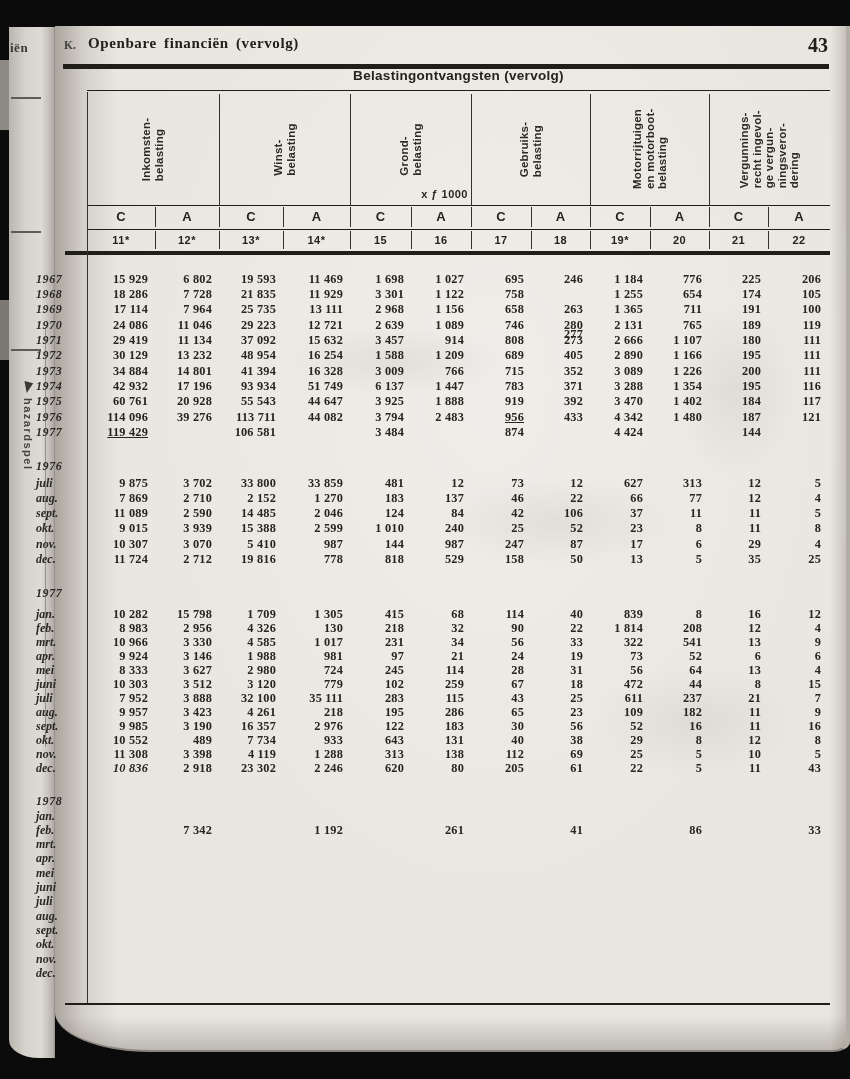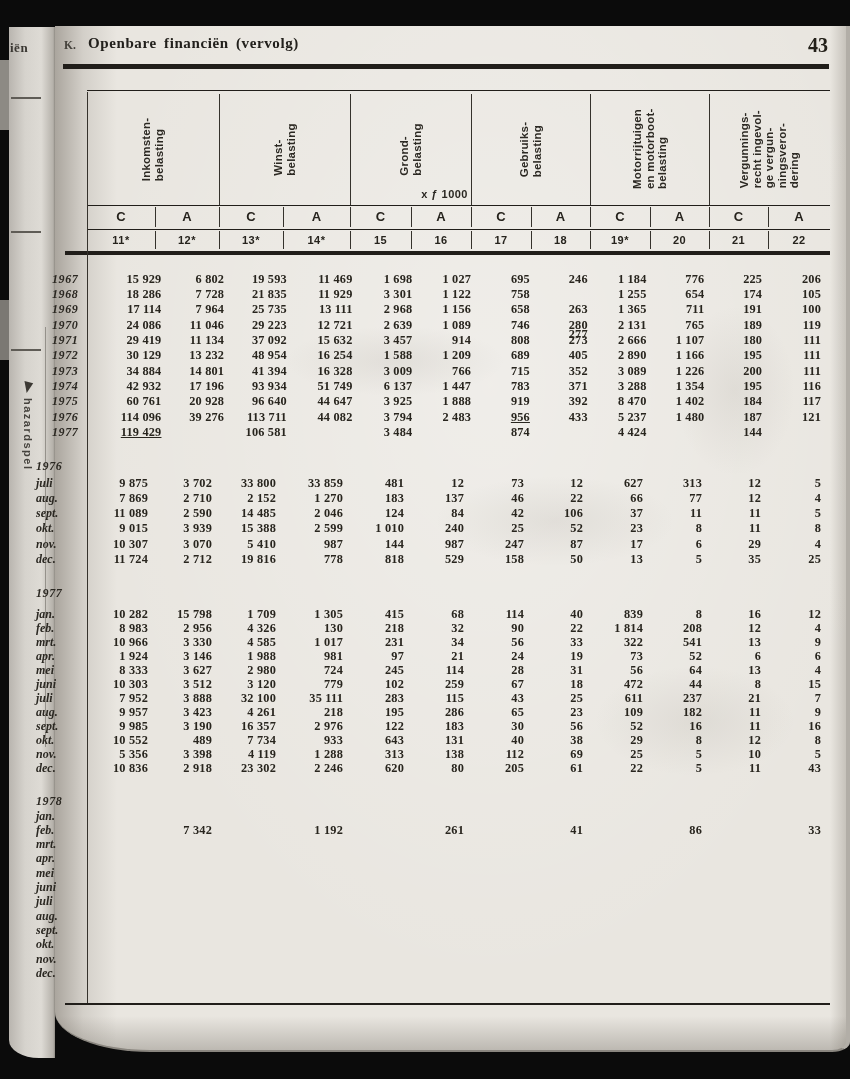--- a/index.html
+++ b/index.html
@@ -45,21 +45,21 @@
   
   .ghead{position:absolute;display:flex;align-items:center;justify-content:center;}
   .rot{transform:rotate(-90deg);}
   .rot div{font:700 11.5px "Liberation Sans",sans-serif;line-height:12.5px;letter-spacing:.2px;
     color:#2c2923;white-space:nowrap;}
   .ca{position:absolute;text-align:center;font:700 13px "Liberation Sans",sans-serif;color:#26231d;}
   .cnum{position:absolute;text-align:center;font:700 11px "Liberation Sans",sans-serif;color:#26231d;letter-spacing:.5px;}
   
   .row{position:absolute;left:30px;width:800px;display:flex;}
   .rl{width:57px;box-sizing:border-box;padding-left:6px;color:#2b2822;}
-  .rl.year{font:italic 700 12px "Liberation Serif",serif;letter-spacing:.6px;margin-left:16px;}
+  .rl.year{font:italic 700 12px "Liberation Serif",serif;letter-spacing:.6px;}
   .rl.month{font:italic 700 12px "Liberation Serif",serif;font-weight:600;}
   .cv{box-sizing:border-box;text-align:right;padding-right:7px;
     font:700 12.3px "Liberation Serif",serif;color:#28251e;letter-spacing:.2px;white-space:nowrap;}
   .sec-label{position:absolute;left:36px;font:italic 700 12px "Liberation Serif",serif;color:#2b2822;letter-spacing:.6px;}
 </style>
 </head>
 <body>
 
 <div class="scene">
 
@@ -77,20 +77,21 @@
 
   <div class="page">
     <div class="smudge" style="left:230px;top:300px;width:220px;height:70px"></div>
     <div class="smudge" style="left:540px;top:640px;width:200px;height:110px"></div>
     <div class="smudge" style="left:380px;top:450px;width:240px;height:90px"></div>
     <div class="smudge" style="left:620px;top:280px;width:120px;height:170px"></div>
 
     <span class="sec-letter">K.</span>
     <span class="page-title">Openbare financiën (vervolg)</span>
     <span class="page-number">43</span>
+    <div class="table-title">Belastingontvangsten (vervolg)</div>
   </div>
 
   <div id="tbl">
       <div class="hrule" style="left: 63px; top: 64px; width: 766px; height: 4.5px;"></div>
       <div class="hrule" style="left: 87px; top: 90px; width: 743px; height: 1.2px;"></div>
       <div class="hrule" style="left: 87px; top: 205px; width: 743px; height: 1.2px;"></div>
       <div class="hrule" style="left: 87px; top: 229px; width: 743px; height: 1.2px;"></div>
       <div class="hrule" style="left: 65px; top: 251px; width: 765px; height: 3.5px;"></div>
       <div class="hrule" style="left: 65px; top: 1003px; width: 765px; height: 1.5px;"></div>
       <div class="vline" style="left: 86.5px; top: 92px; height: 911px;"></div>
@@ -303,42 +304,42 @@
         <div class="cv" style="width: 59px;">371</div>
         <div class="cv" style="width: 60px;">3 288</div>
         <div class="cv" style="width: 59px;">1 354</div>
         <div class="cv" style="width: 59px;">195</div>
         <div class="cv" style="width: 62px; padding-right: 9px;">116</div>
       </div>
       <div class="row" style="top: 394.3px; height: 15.35px; line-height: 15.35px;">
         <div class="rl year">1975</div>
         <div class="cv" style="width: 68px;">60 761</div>
         <div class="cv" style="width: 64px;">20 928</div>
-        <div class="cv" style="width: 64px;">96 640</div>
+        <div class="cv" style="width: 64px;">55 543</div>
         <div class="cv" style="width: 67px;">44 647</div>
         <div class="cv" style="width: 61px;">3 925</div>
         <div class="cv" style="width: 60px;">1 888</div>
         <div class="cv" style="width: 60px;">919</div>
         <div class="cv" style="width: 59px;">392</div>
-        <div class="cv" style="width: 60px;">8 470</div>
+        <div class="cv" style="width: 60px;">3 470</div>
         <div class="cv" style="width: 59px;">1 402</div>
         <div class="cv" style="width: 59px;">184</div>
         <div class="cv" style="width: 62px; padding-right: 9px;">117</div>
       </div>
       <div class="row" style="top: 409.65px; height: 15.35px; line-height: 15.35px;">
         <div class="rl year">1976</div>
         <div class="cv" style="width: 68px;">114 096</div>
         <div class="cv" style="width: 64px;">39 276</div>
         <div class="cv" style="width: 64px;">113 711</div>
         <div class="cv" style="width: 67px;">44 082</div>
         <div class="cv" style="width: 61px;">3 794</div>
         <div class="cv" style="width: 60px;">2 483</div>
         <div class="cv" style="width: 60px; text-decoration: underline;">956</div>
         <div class="cv" style="width: 59px;">433</div>
-        <div class="cv" style="width: 60px;">5 237</div>
+        <div class="cv" style="width: 60px;">4 342</div>
         <div class="cv" style="width: 59px;">1 480</div>
         <div class="cv" style="width: 59px;">187</div>
         <div class="cv" style="width: 62px; padding-right: 9px;">121</div>
       </div>
       <div class="row" style="top: 425px; height: 15.35px; line-height: 15.35px;">
         <div class="rl year">1977</div>
         <div class="cv" style="width: 68px; text-decoration: underline;">119 429</div>
         <div class="cv" style="width: 64px;"></div>
         <div class="cv" style="width: 64px;">106 581</div>
         <div class="cv" style="width: 67px;"></div>
@@ -483,21 +484,21 @@
         <div class="cv" style="width: 60px;">34</div>
         <div class="cv" style="width: 60px;">56</div>
         <div class="cv" style="width: 59px;">33</div>
         <div class="cv" style="width: 60px;">322</div>
         <div class="cv" style="width: 59px;">541</div>
         <div class="cv" style="width: 59px;">13</div>
         <div class="cv" style="width: 62px; padding-right: 9px;">9</div>
       </div>
       <div class="row" style="top: 649px; height: 14px; line-height: 14px;">
         <div class="rl month">apr.</div>
-        <div class="cv" style="width: 68px;">1 924</div>
+        <div class="cv" style="width: 68px;">9 924</div>
         <div class="cv" style="width: 64px;">3 146</div>
         <div class="cv" style="width: 64px;">1 988</div>
         <div class="cv" style="width: 67px;">981</div>
         <div class="cv" style="width: 61px;">97</div>
         <div class="cv" style="width: 60px;">21</div>
         <div class="cv" style="width: 60px;">24</div>
         <div class="cv" style="width: 59px;">19</div>
         <div class="cv" style="width: 60px;">73</div>
         <div class="cv" style="width: 59px;">52</div>
         <div class="cv" style="width: 59px;">6</div>
@@ -588,36 +589,36 @@
         <div class="cv" style="width: 60px;">131</div>
         <div class="cv" style="width: 60px;">40</div>
         <div class="cv" style="width: 59px;">38</div>
         <div class="cv" style="width: 60px;">29</div>
         <div class="cv" style="width: 59px;">8</div>
         <div class="cv" style="width: 59px;">12</div>
         <div class="cv" style="width: 62px; padding-right: 9px;">8</div>
       </div>
       <div class="row" style="top: 747px; height: 14px; line-height: 14px;">
         <div class="rl month">nov.</div>
-        <div class="cv" style="width: 68px;">5 356</div>
+        <div class="cv" style="width: 68px;">11 308</div>
         <div class="cv" style="width: 64px;">3 398</div>
         <div class="cv" style="width: 64px;">4 119</div>
         <div class="cv" style="width: 67px;">1 288</div>
         <div class="cv" style="width: 61px;">313</div>
         <div class="cv" style="width: 60px;">138</div>
         <div class="cv" style="width: 60px;">112</div>
         <div class="cv" style="width: 59px;">69</div>
         <div class="cv" style="width: 60px;">25</div>
         <div class="cv" style="width: 59px;">5</div>
         <div class="cv" style="width: 59px;">10</div>
         <div class="cv" style="width: 62px; padding-right: 9px;">5</div>
       </div>
       <div class="row" style="top: 761px; height: 14px; line-height: 14px;">
         <div class="rl month">dec.</div>
-        <div class="cv" style="width: 68px;">10 836</div>
+        <div class="cv" style="width: 68px; font-style: italic;">10 836</div>
         <div class="cv" style="width: 64px;">2 918</div>
         <div class="cv" style="width: 64px;">23 302</div>
         <div class="cv" style="width: 67px;">2 246</div>
         <div class="cv" style="width: 61px;">620</div>
         <div class="cv" style="width: 60px;">80</div>
         <div class="cv" style="width: 60px;">205</div>
         <div class="cv" style="width: 59px;">61</div>
         <div class="cv" style="width: 60px;">22</div>
         <div class="cv" style="width: 59px;">5</div>
         <div class="cv" style="width: 59px;">11</div>

